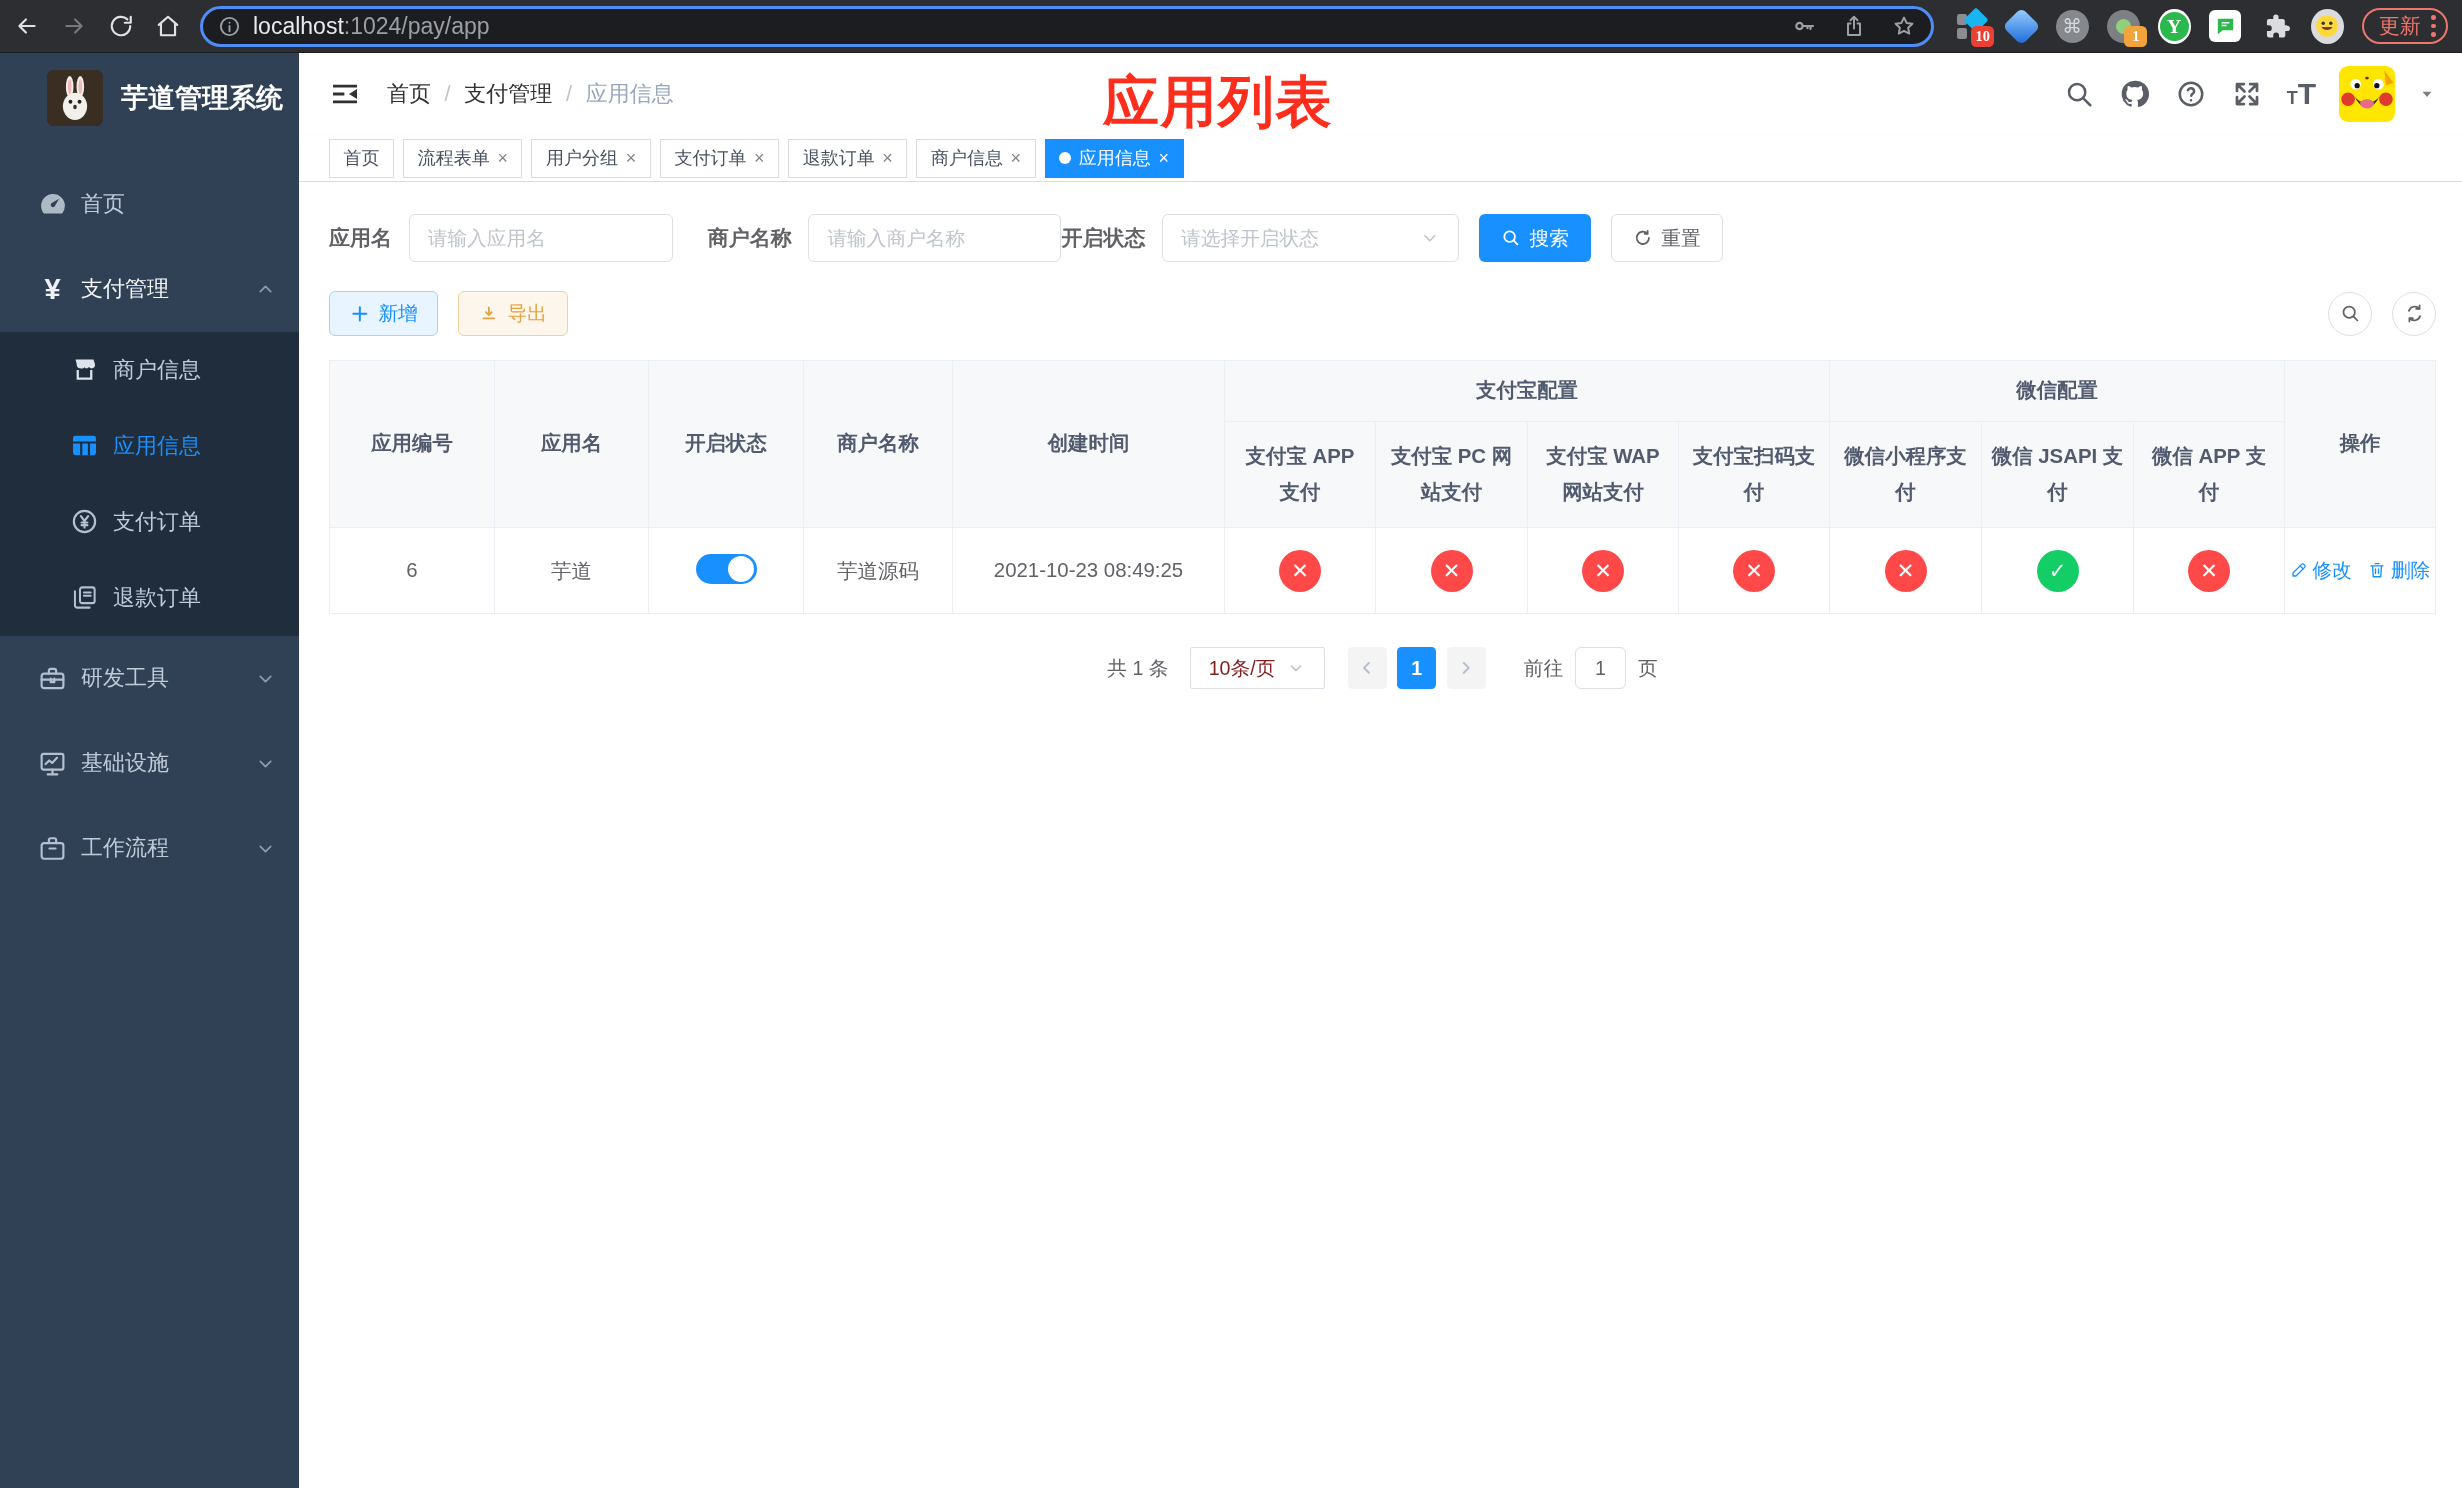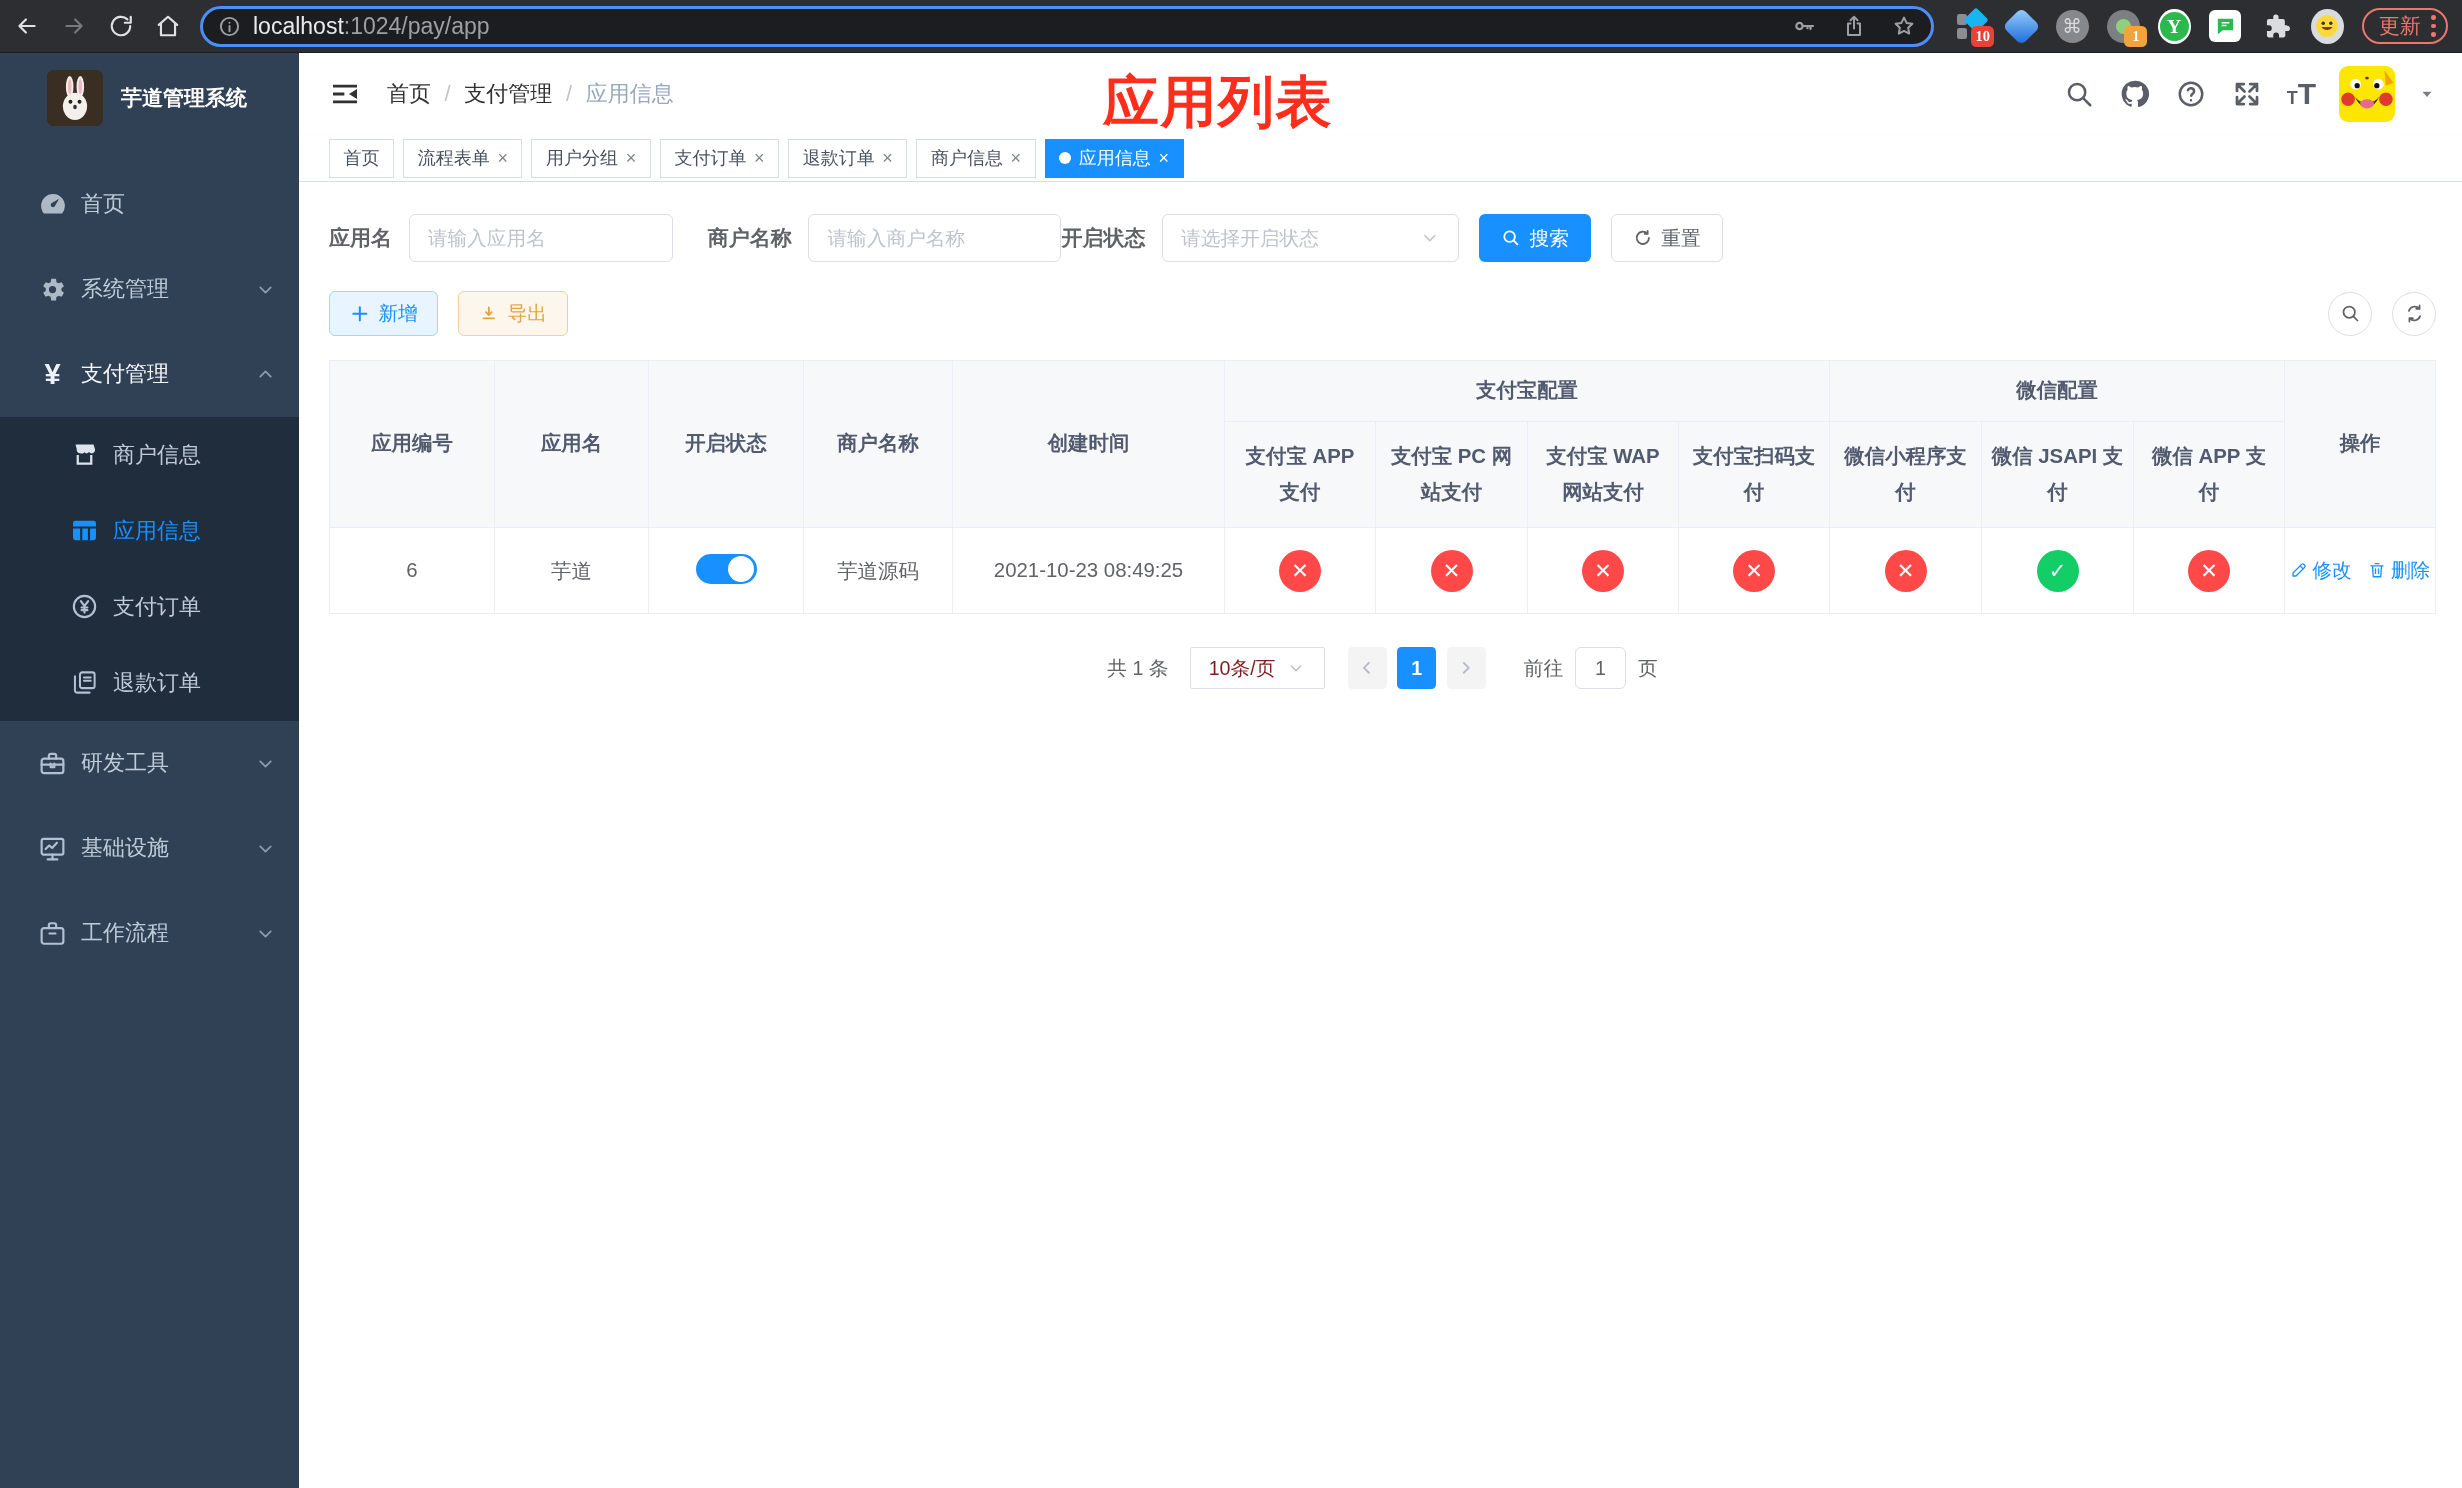--- a/index.html
+++ b/index.html
@@ -47,21 +47,21 @@
     display:flex; align-items:center; gap:10.6px; padding:0 10.6px 0 15px; font-size:21px; flex:0 0 auto;
   }
   .vdots{ display:flex; flex-direction:column; gap:3.8px;}
   .vdots i{ width:4.5px;height:4.5px;border-radius:50%;background:#ed766d;}
 
   
   .app{ display:flex; height:1436px; }
   .sidebar{ width:299px; background:#304156; flex:0 0 auto; color:#bfcbd9; }
   .logo-row{ height:89px; display:flex; align-items:center; padding-left:47px; gap:18px; }
   .logo-img{ width:56px; height:56px; border-radius:7.6px; overflow:hidden; flex:0 0 auto; background:#2a2018;}
-  .logo-title{ color:#fff; font-size:21px; font-weight:700; white-space:nowrap; }
+  .logo-title{ color:#fff; font-size:27px; font-weight:700; white-space:nowrap; }
   .menu{ margin-top:19.7px; }
   .m-item{ height:85px; display:flex; align-items:center; padding-left:36px; position:relative; font-size:22px; cursor:pointer;}
   .m-item .m-ic{ width:33px; display:flex; justify-content:center; margin-right:12px; color:#b3c0d1;}
   .m-item .chev{ position:absolute; right:23px; color:#8d9cab; }
   .m-item.active-parent{ color:#f4f6f8; }
   .submenu{ background:#1f2d3d; }
   .s-item{ height:76px; display:flex; align-items:center; padding-left:68px; font-size:22px; cursor:pointer;}
   .s-item .m-ic{ width:33px; display:flex; justify-content:center; margin-right:12px; color:#b3c0d1;}
   .s-item.active{ color:#1890ff; }
   .s-item.active .m-ic{ color:#1890ff; }
@@ -294,33 +294,20 @@
     <nav class="menu">
       <div class="m-item">
         <span class="m-ic">
           <svg width="30" height="30" viewBox="0 0 24 24" fill="#aeb9c6">
               <path d="M12 4a9.5 9.5 0 0 0-9.5 9.5c0 2.3.8 4.4 2.2 6h14.6a9.5 9.5 0 0 0 2.2-6A9.5 9.5 0 0 0 12 4zm1.3 10a1.8 1.8 0 1 1-2.6-2.6l6.2-3.6-3.6 6.2z"></path>
             </svg>
         </span>
         <span>首页</span>
       </div>
 
-      <div class="m-item">
-        <span class="m-ic">
-          <svg width="29" height="29" viewBox="0 0 24 24" fill="#aeb9c6">
-              <path d="M19.4 13c.1-.3.1-.7.1-1s0-.7-.1-1l2.1-1.6-2-3.5-2.5 1a7 7 0 0 0-1.7-1L14.9 3h-4l-.4 2.9a7 7 0 0 0-1.7 1l-2.5-1-2 3.5L6.5 11c-.1.3-.1.7-.1 1s0 .7.1 1l-2.2 1.6 2 3.5 2.5-1a7 7 0 0 0 1.7 1l.4 2.9h4l.4-2.9a7 7 0 0 0 1.7-1l2.5 1 2-3.5zM12 15a3 3 0 1 1 0-6 3 3 0 0 1 0 6z"></path>
-            </svg>
-        </span>
-        <span>系统管理</span>
-        <span class="chev">
-          <svg width="21" height="21" viewBox="0 0 24 24" fill="none" stroke="currentColor" stroke-width="2" stroke-linecap="round" stroke-linejoin="round">
-              <path d="M6 9.5l6 6 6-6"></path>
-            </svg>
-        </span>
-      </div>
 
       <div class="m-item active-parent">
         <span class="m-ic" style="color:#eef2f7;font-size:29px;font-weight:700;">¥</span>
         <span>支付管理</span>
         <span class="chev">
           <svg width="21" height="21" viewBox="0 0 24 24" fill="none" stroke="currentColor" stroke-width="2" stroke-linecap="round" stroke-linejoin="round">
               <path d="M6 14.5l6-6 6 6"></path>
             </svg>
         </span>
       </div>

